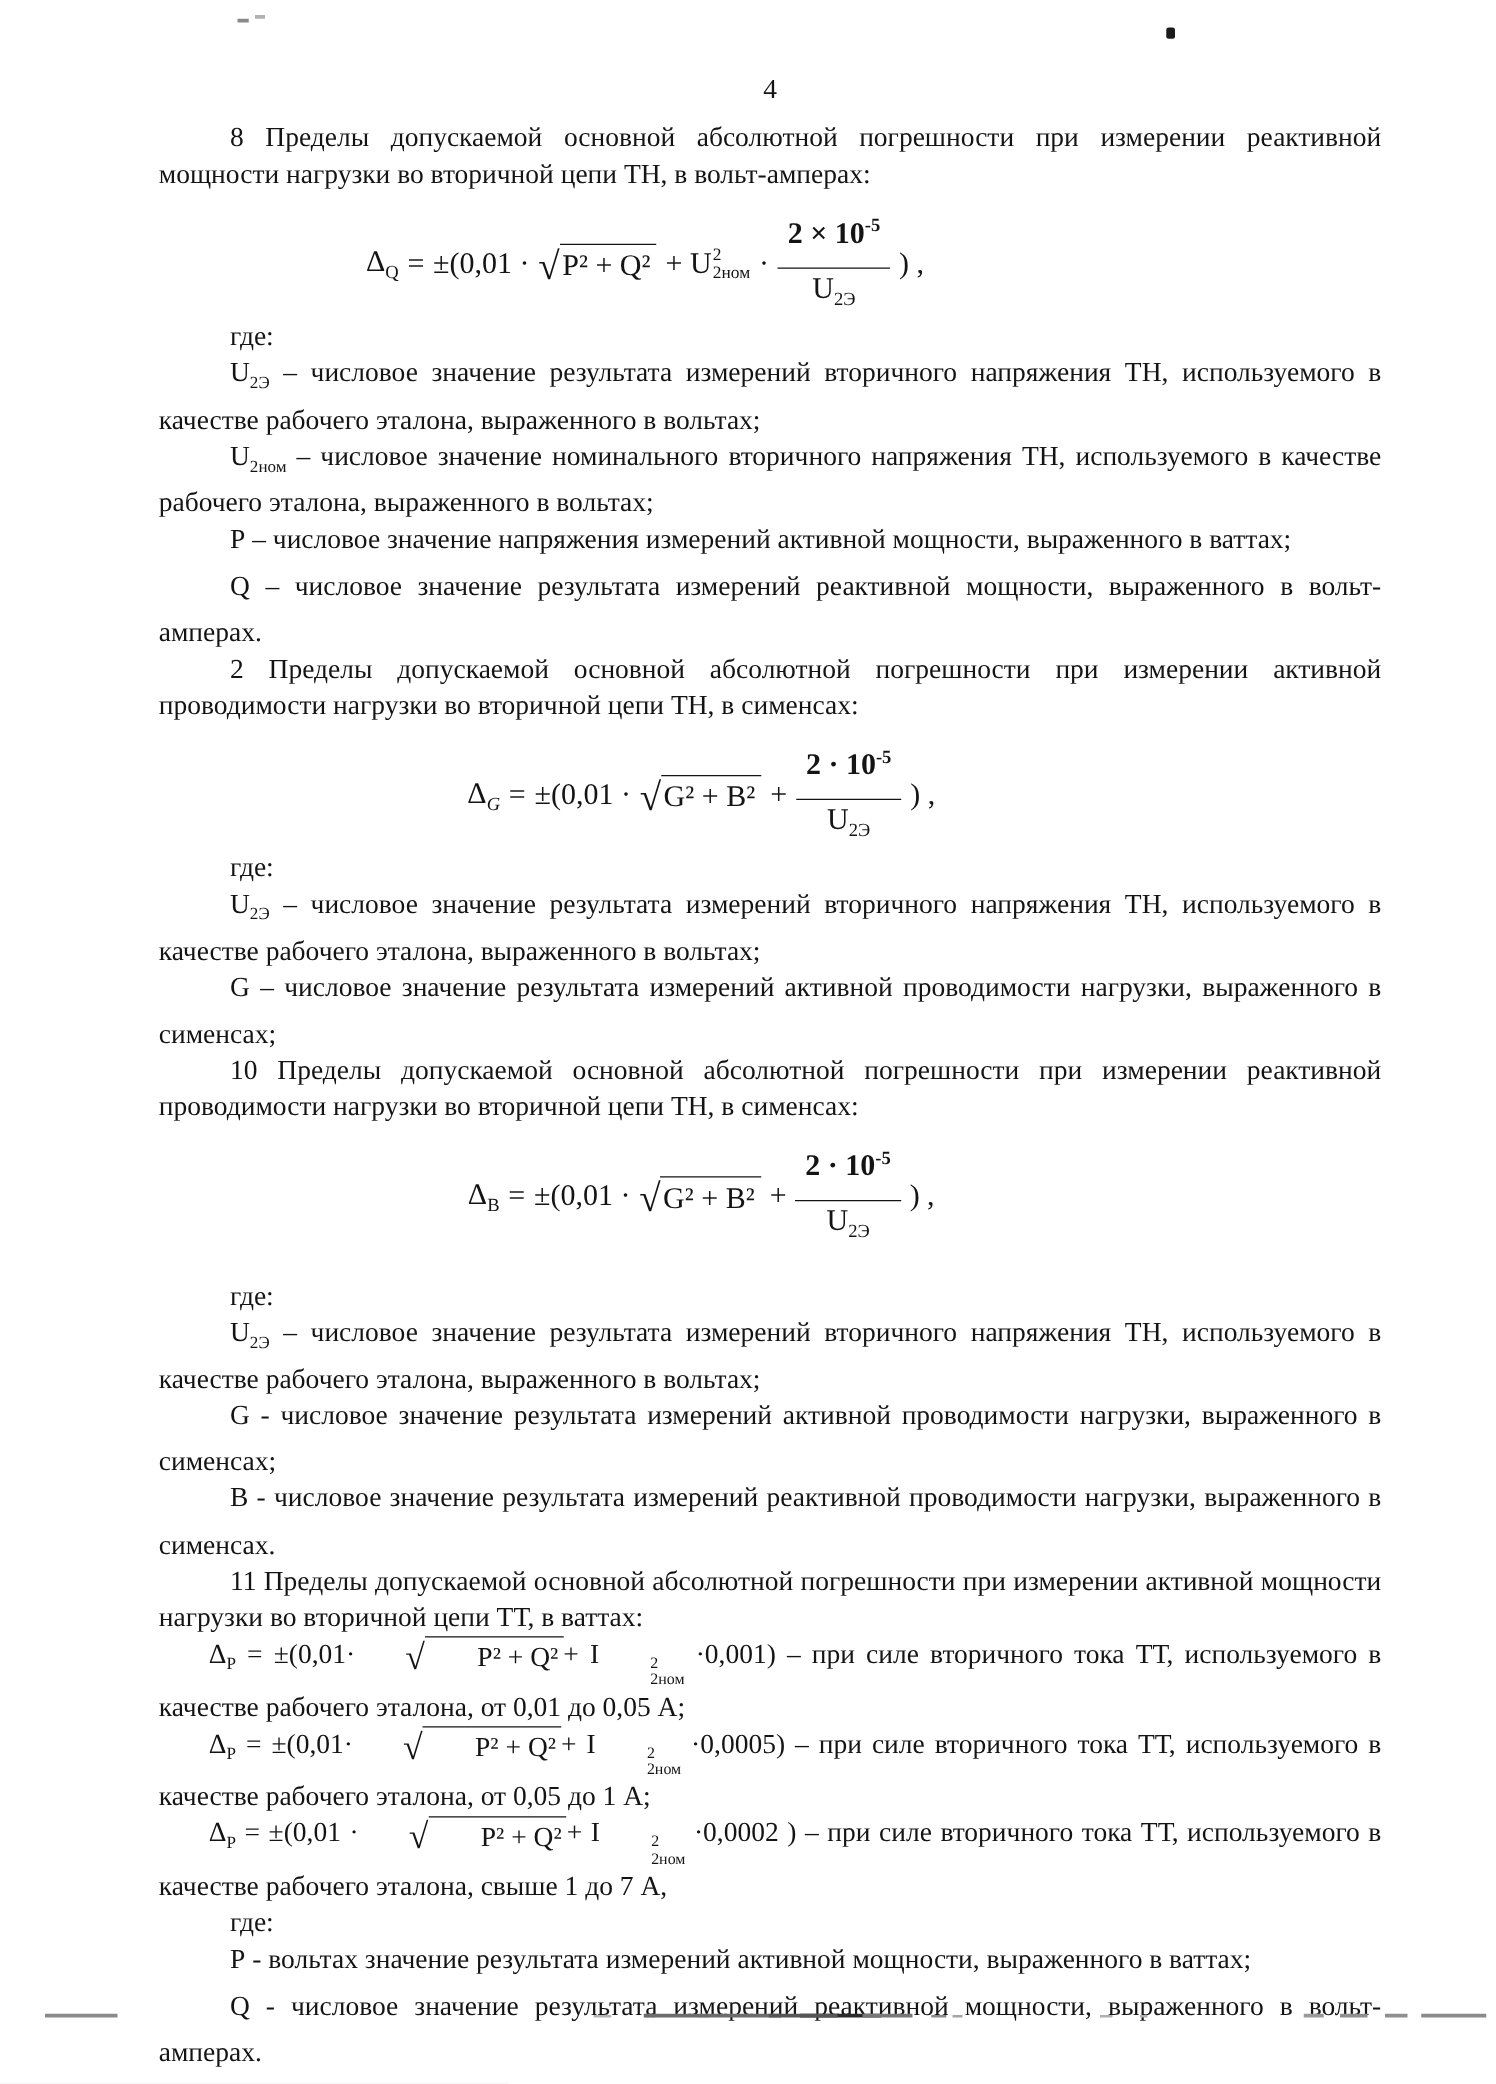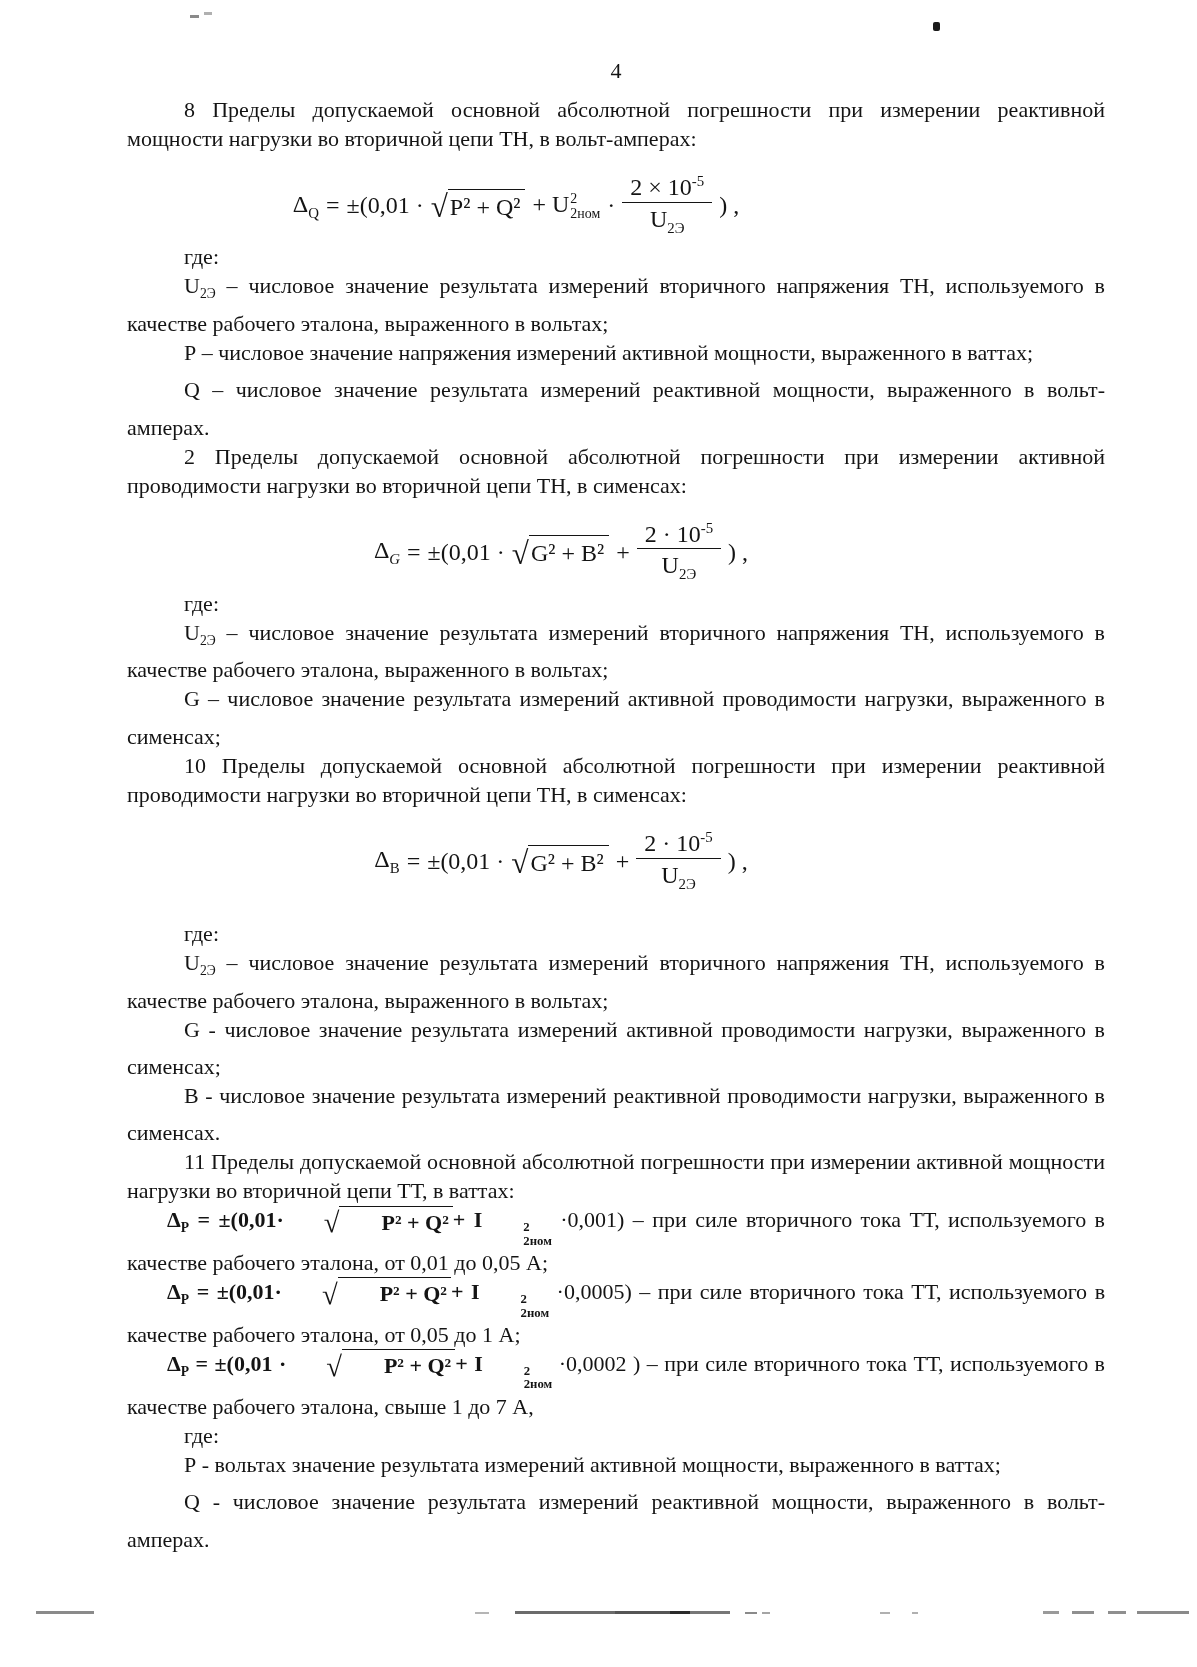--- a/index.html
+++ b/index.html
@@ -53,27 +53,27 @@
     vertical-align: middle;
     margin-left: 1px;
   }
   .frac {
     display: inline-flex;
     flex-direction: column;
     align-items: center;
     line-height: 1.2;
     text-align: center;
   }
-  .frac .num { border-bottom: 1.8px solid #141414; padding: 0 8px 0 8px; }
+  .frac .num { border-bottom: 1.8px solid #141414; padding: 0 8px 12px 8px; font-weight: bold; }
   .frac .den { padding-top: 2px; }
   .fsub.it { font-style: italic; }
 
   
   p.dp { text-indent: 40px; }
-  .ifx { white-space: nowrap; font-weight: bold; }
+  .ifx { white-space: nowrap; }
   .ifx .sqrt { display: inline-flex; vertical-align: -5px; }
   .ifx .radicand { border-top: 1.6px solid #141414; padding: 1px 4px 0 2px; }
   .ifx .supsub { vertical-align: -4px; }
 
   
   .art { position: absolute; background: #8a8a8a; }
   .art.dark { background: #2a2a2a; }
   .art.dot { width: 7px; height: 9px; border-radius: 2px; background: #1b1b1b; }
 </style>
 </head>
@@ -106,20 +106,21 @@
       <span>·</span>
       <span class="frac">
         <span class="num"><span>2 × 10</span><sup>-5</sup></span>
         <span class="den"><span>U</span><sub>2Э</sub></span>
       </span>
       <span>) ,</span>
     </div>
 
     <p class="where">где:</p>
     <p class="def"><span><span>U</span><sub>2Э</sub></span><span> – числовое значение результата измерений вторичного напряжения ТН, используемого в качестве рабочего эталона, выраженного в вольтах;</span></p>
+    <p class="def"><span><span>U</span><sub>2ном</sub></span><span> – числовое значение номинального вторичного напряжения ТН, используемого в качестве рабочего эталона, выраженного в вольтах;</span></p>
     <p class="def"><span><span>P</span><sub></sub></span><span> – числовое значение напряжения измерений активной мощности, выраженного в ваттах;</span></p>
     <p class="def"><span><span>Q</span><sub></sub></span><span> – числовое значение результата измерений реактивной мощности, выраженного в вольт-амперах.</span></p>
 
     <p class="body">2 Пределы допускаемой основной абсолютной погрешности при измерении активной проводимости нагрузки во вторичной цепи ТН, в сименсах:</p>
 
     <div class="dformula off-gb">
       <span><span>Δ</span><sub class="fsub it">G</sub></span>
       <span>=</span>
       <span>±(0,01 ·</span>
       <span class="sqrt">

